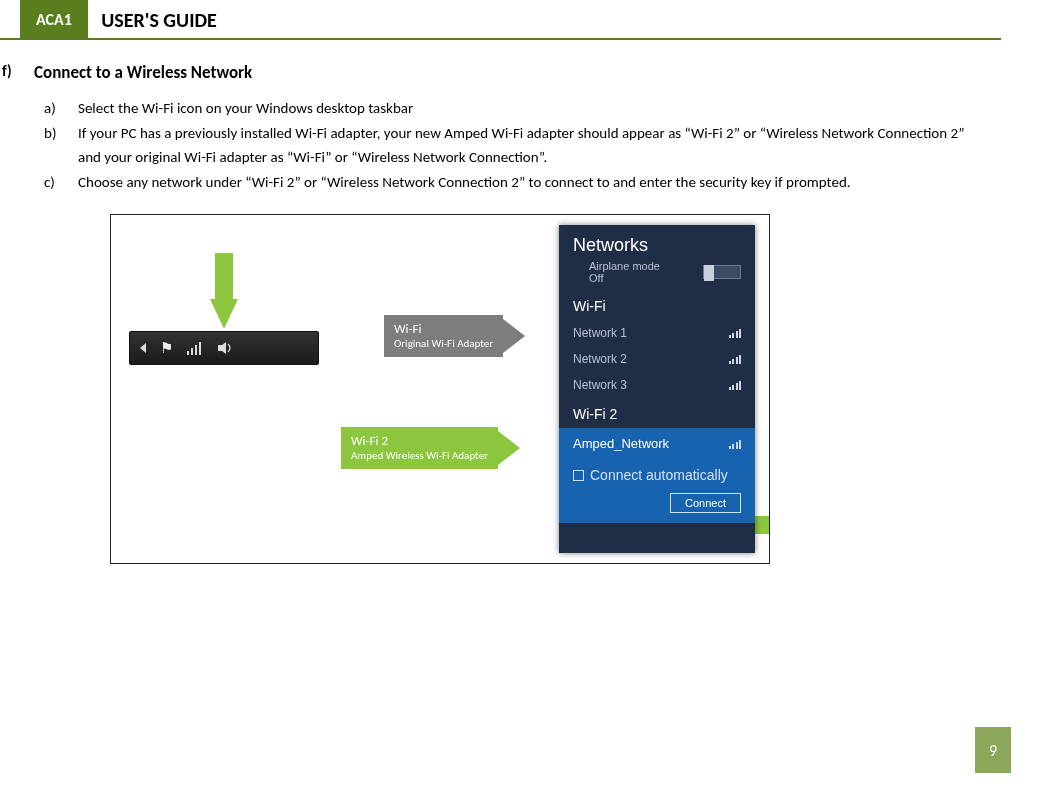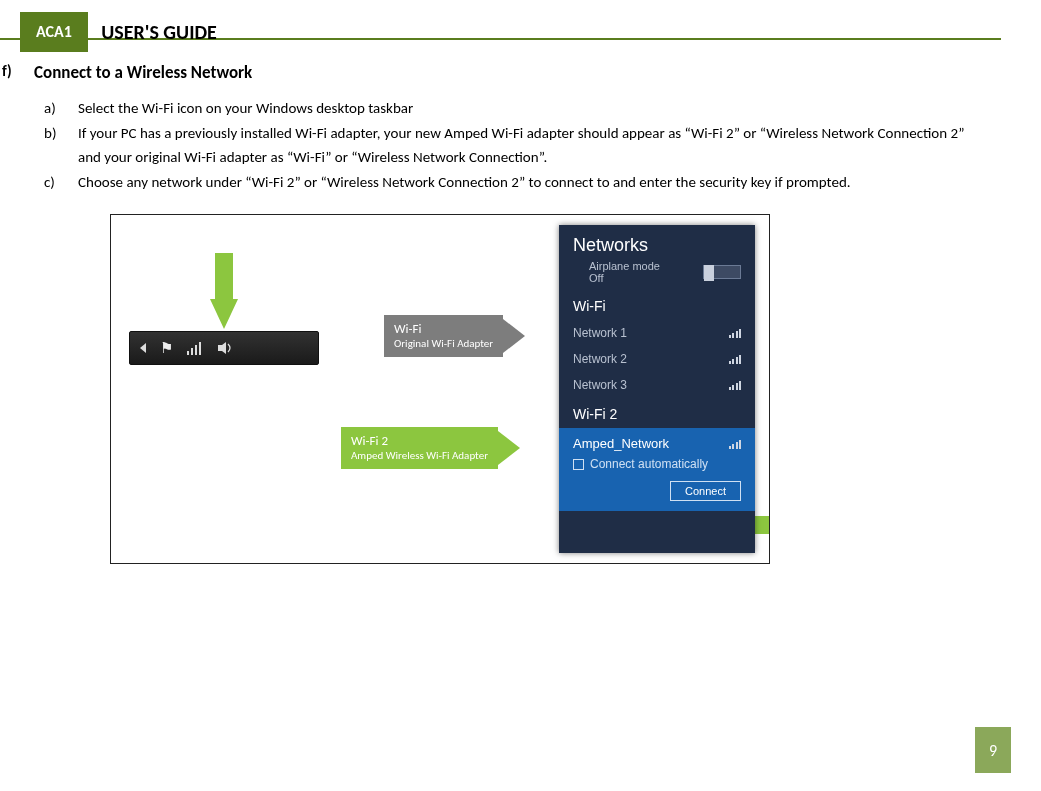--- a/index.html
+++ b/index.html
@@ -9,21 +9,21 @@
     color: #000;
     background: #fff;
     width: 1041px;
     height: 791px;
     position: relative;
     padding: 0;
   }
   
   .header {
     position: relative;
-    padding-top: 12px;
+    padding-top: 0;
     border-bottom: 2px solid #5a7d1e;
     height: 40px;
     margin: 0 40px 0 0;
   }
   .header-badge {
     display: inline-block;
     background: #5a7d1e;
     color: #fff;
     font-weight: bold;
     padding: 10px 16px 8px 16px;
@@ -164,21 +164,21 @@
   .np-selected {
     background: #1863b0;
     padding: 8px 14px 10px 14px;
   }
   .np-selected-top {
     display: flex; justify-content: space-between; align-items: center;
     font-size: 13px; font-weight: 500; color: #fff;
   }
   .np-check-row {
     display: flex; align-items: center; gap: 6px;
-    font-size: 12px; color: #cfe0f3; margin-top: 6px;
+    font-size: 14px; color: #cfe0f3; margin-top: 16px;
   }
   .np-check {
     width: 11px; height: 11px; border: 1px solid #cfe0f3;
   }
   .np-connect-row {
     display: flex; justify-content: flex-end; margin-top: 10px;
   }
   .np-connect-btn {
     background: transparent;
     border: 1px solid #cfe0f3;

